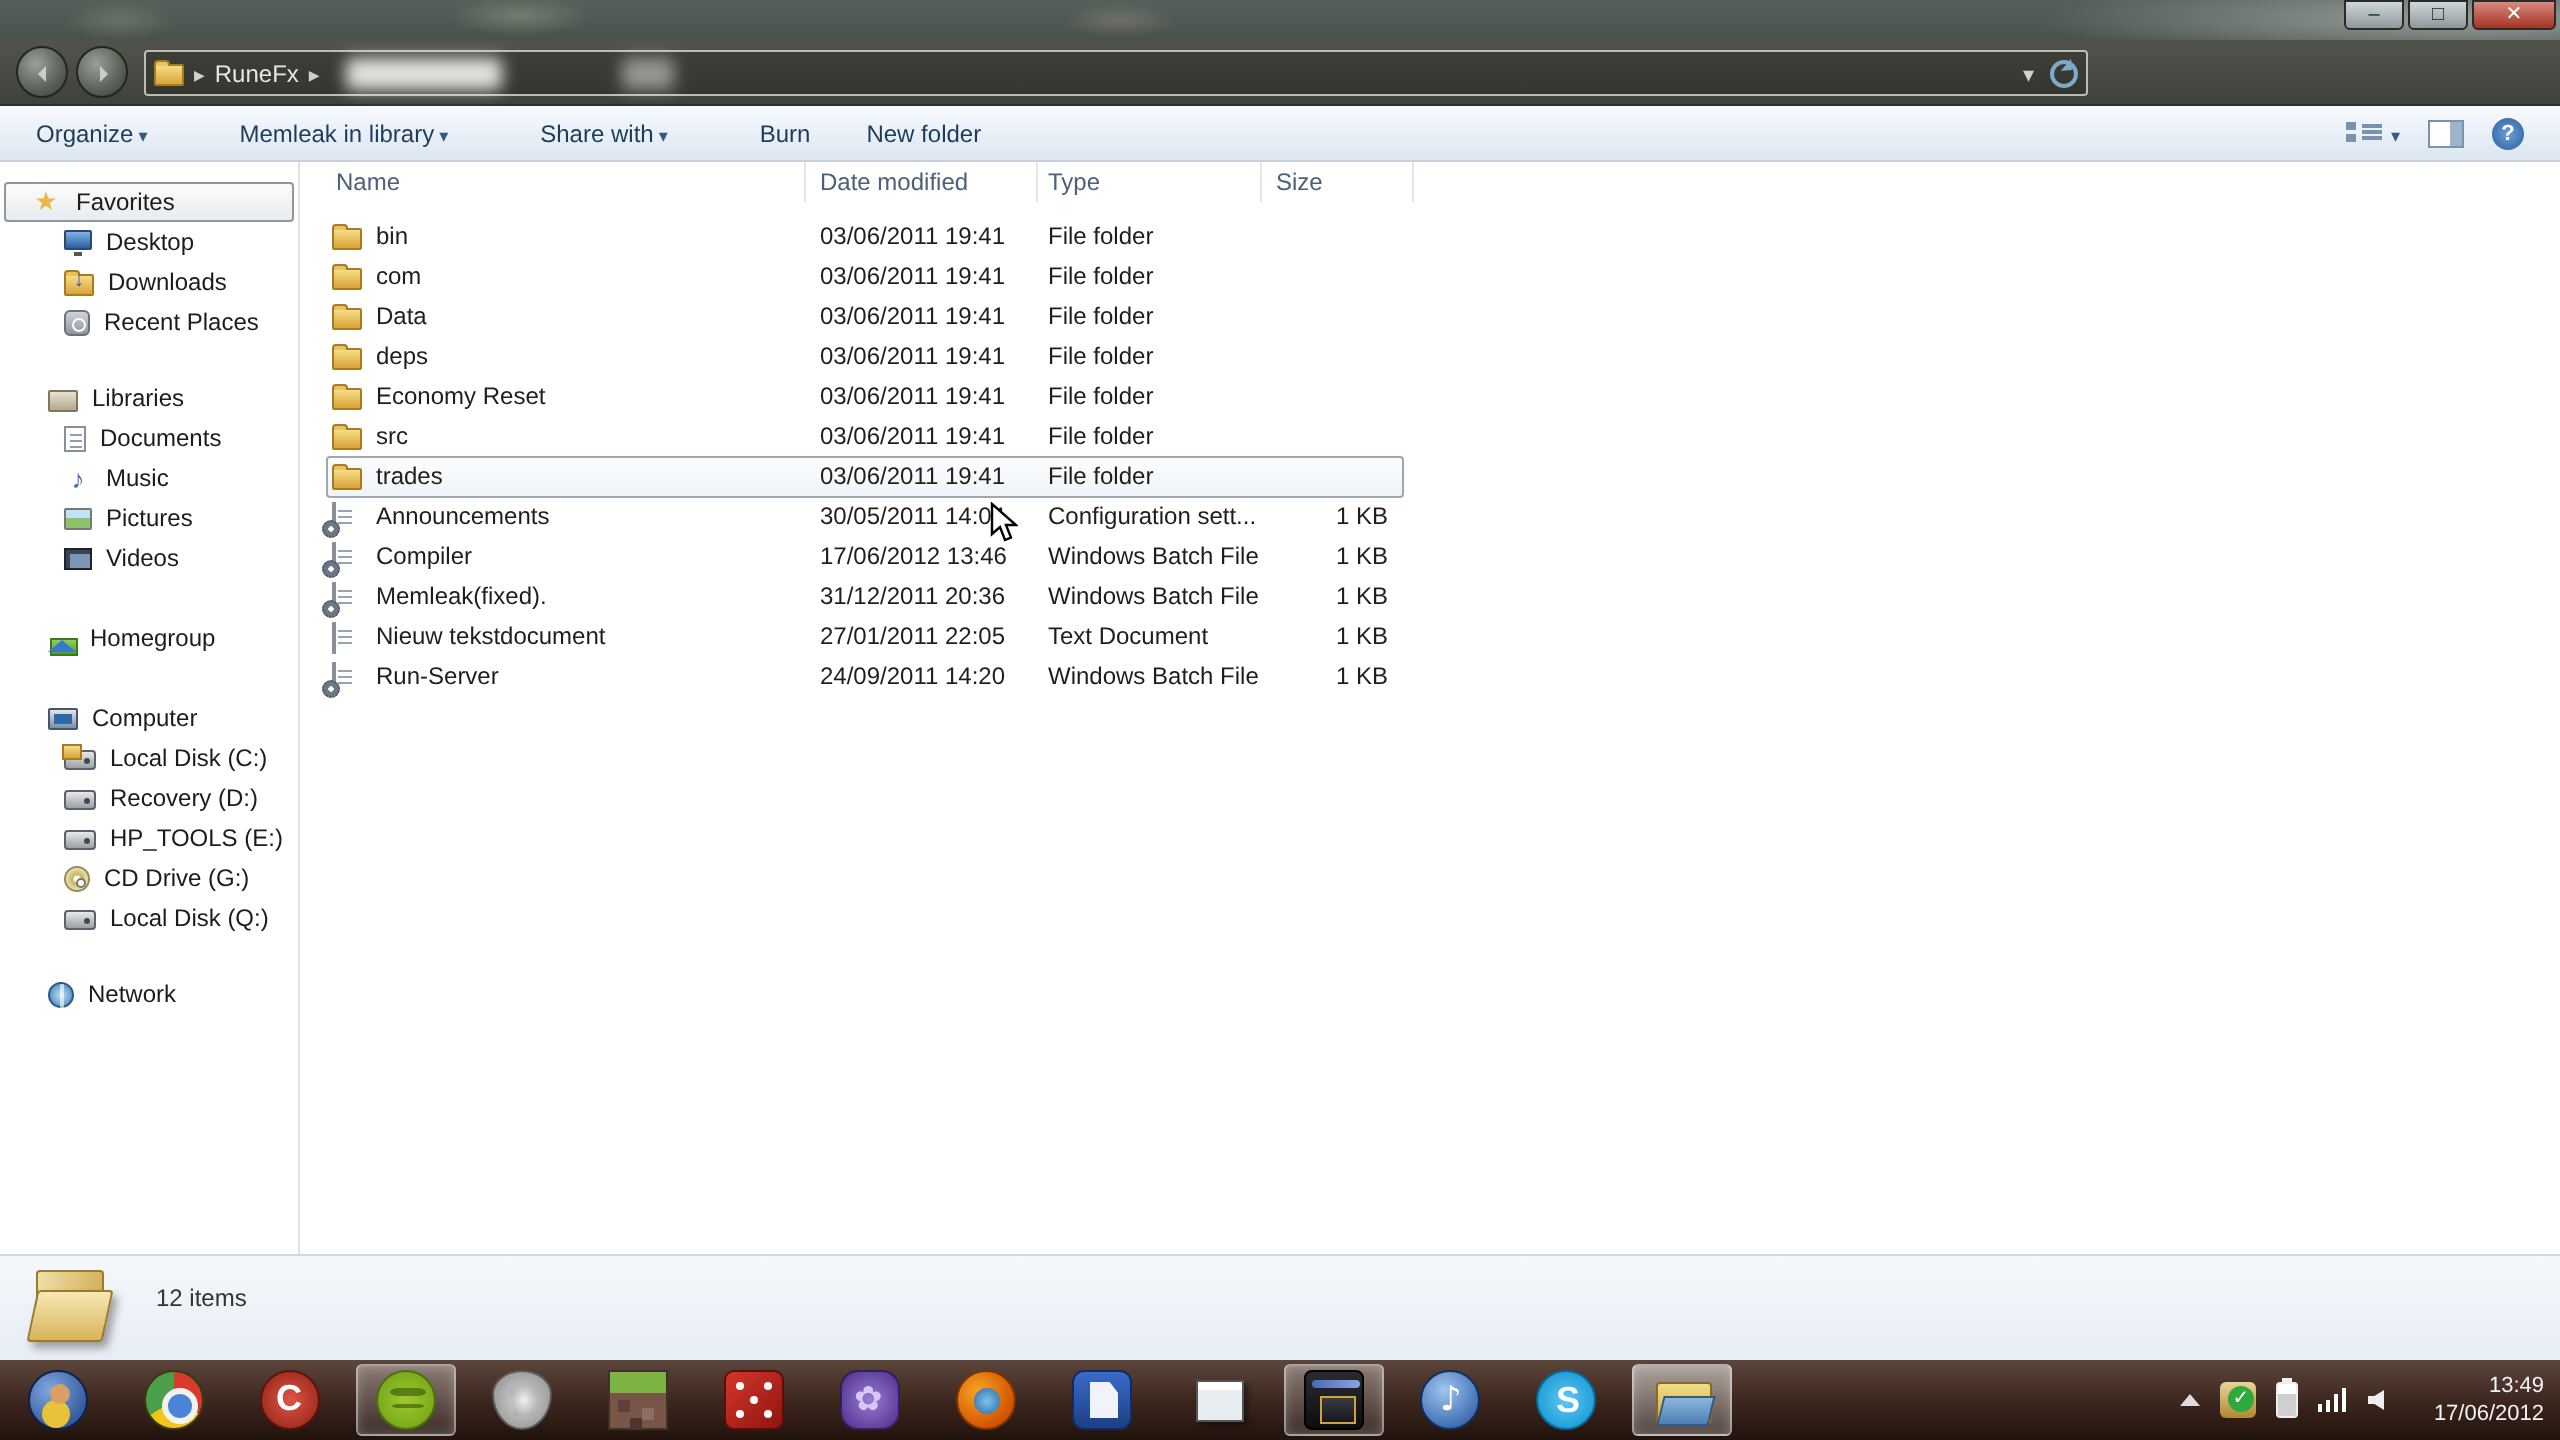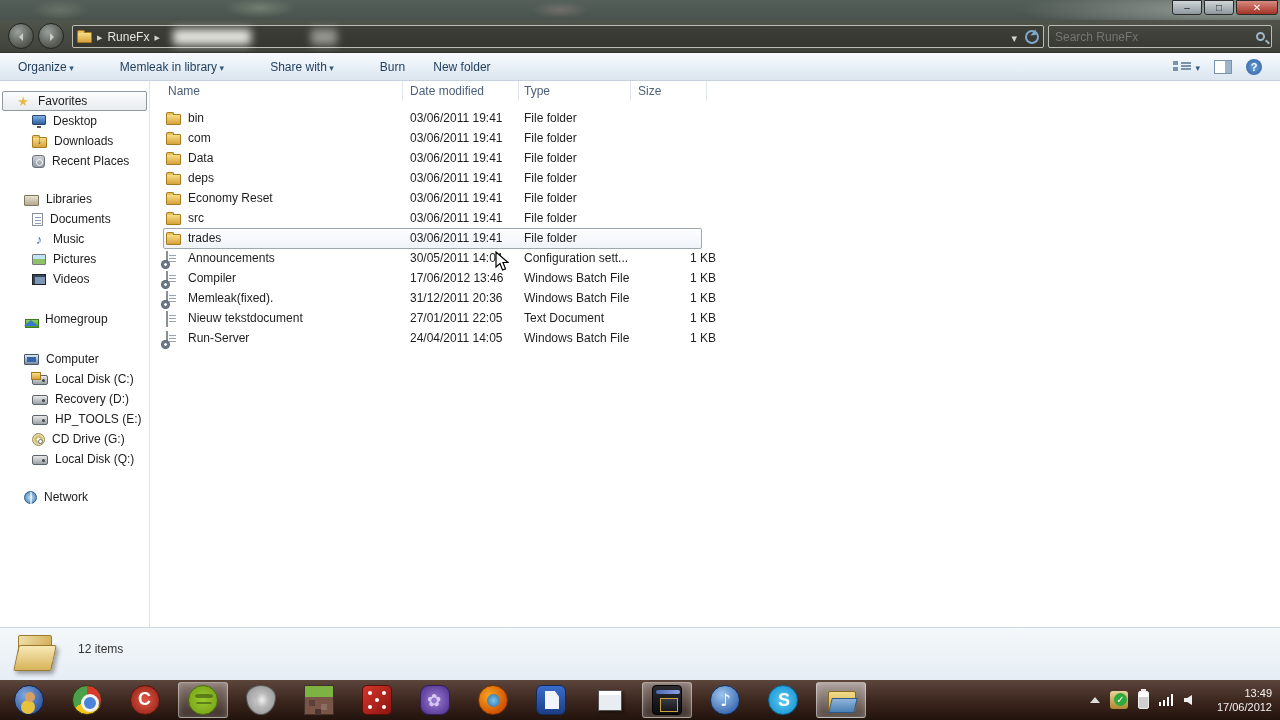--- a/index.html
+++ b/index.html
@@ -143,21 +143,21 @@
   .fl-head { position:relative; height:22px; color:#4c607a; }
   .fl-head .hcell { position:absolute; top:3px; }
   .h-name { left:18px; } .h-date { left:260px; } .h-type { left:374px; } .h-size { left:488px; }
   .hdiv { position:absolute; top:0; height:20px; width:1px; background:#e0e6ec; }
   .hd1{left:252px}.hd2{left:368px}.hd3{left:480px}.hd4{left:556px}
   .rows { position:relative; padding-top:6px; }
   .frow { position:relative; height:20px; }
   .frow .cell { position:absolute; top:2px; color:#1e1e1e; white-space:nowrap; }
   .c-ico { position:absolute; left:16px; top:3px; }
   .c-name { left:38px; } .c-date { left:260px; } .c-type { left:374px; }
-  .c-size { left:506px; width:60px; text-align:right; }
+  .c-size { left:484px; width:60px; text-align:right; }
   .frow.sel { width:552px; margin-left:0; }
   .frow.sel::before { content:""; position:absolute; left:13px; right:0; top:-1px; bottom:0;
     border:1px solid #9fa8b1; border-radius:2px;
     background:linear-gradient(#fdfdfe,#eef4f9); }
   .frow.sel .cell, .frow.sel .c-ico { z-index:1;text-align:right; }
   .ico-page { width:12px; height:14px; background:#fff; border:1px solid #8a9097; position:relative; }
   .ico-page::before { content:""; position:absolute; left:2px; top:3px; width:7px; height:1px;
     background:#97a3ae; box-shadow:0 3px 0 #97a3ae, 0 6px 0 #97a3ae; }
   .ico-gear::after { content:""; position:absolute; right:-3px; bottom:-3px; width:7px; height:7px;
     border-radius:50%; background:radial-gradient(#fff 25%, #6b7785 30%); border:1px dotted #4c5867; }
@@ -275,24 +275,20 @@
       <span class="crumb-sep"></span>
       <span class="crumb">RuneFx</span>
       <span class="crumb-sep"></span>
       <span class="censor b1"></span>
       <span class="censor b2"></span>
       <span class="addr-icons">
         <span class="addr-dd"></span>
         <span class="refresh-ico"></span>
       </span>
     </div>
-    <div class="search-box">
-      <input type="text" placeholder="Search RuneFx" style="">
-      <span class="mag-ico"></span>
-    </div>
   </div>
 
   <div class="toolbar">
     <span class="tb-item dd">Organize</span>
     <span class="tb-gap"></span>
     <span class="tb-item dd">Memleak in library</span>
     <span class="tb-gap"></span>
     <span class="tb-item dd">Share with</span>
     <span class="tb-gap"></span>
     <span class="tb-item">Burn</span>
@@ -469,21 +465,21 @@
         <div class="frow">
           <span class="c-ico ico-page"></span>
           <span class="cell c-name">Nieuw tekstdocument</span>
           <span class="cell c-date">27/01/2011 22:05</span>
           <span class="cell c-type">Text Document</span>
           <span class="cell c-size">1 KB</span>
         </div>
         <div class="frow">
           <span class="c-ico ico-page ico-gear"></span>
           <span class="cell c-name">Run-Server</span>
-          <span class="cell c-date">24/04/2011 14:05</span>
+          <span class="cell c-date">24/09/2011 14:20</span>
           <span class="cell c-type">Windows Batch File</span>
           <span class="cell c-size">1 KB</span>
         </div>
       </div>
       <svg class="cursor-arrow" width="14" height="21" viewBox="0 0 14 21">
         <polygon points="1,1 1,16 5,12.5 7.5,19 10.5,17.8 8,11.5 13,11.5" fill="#fff" stroke="#000" stroke-width="1.2"></polygon>
       </svg>
     </div>
   </div>
 

